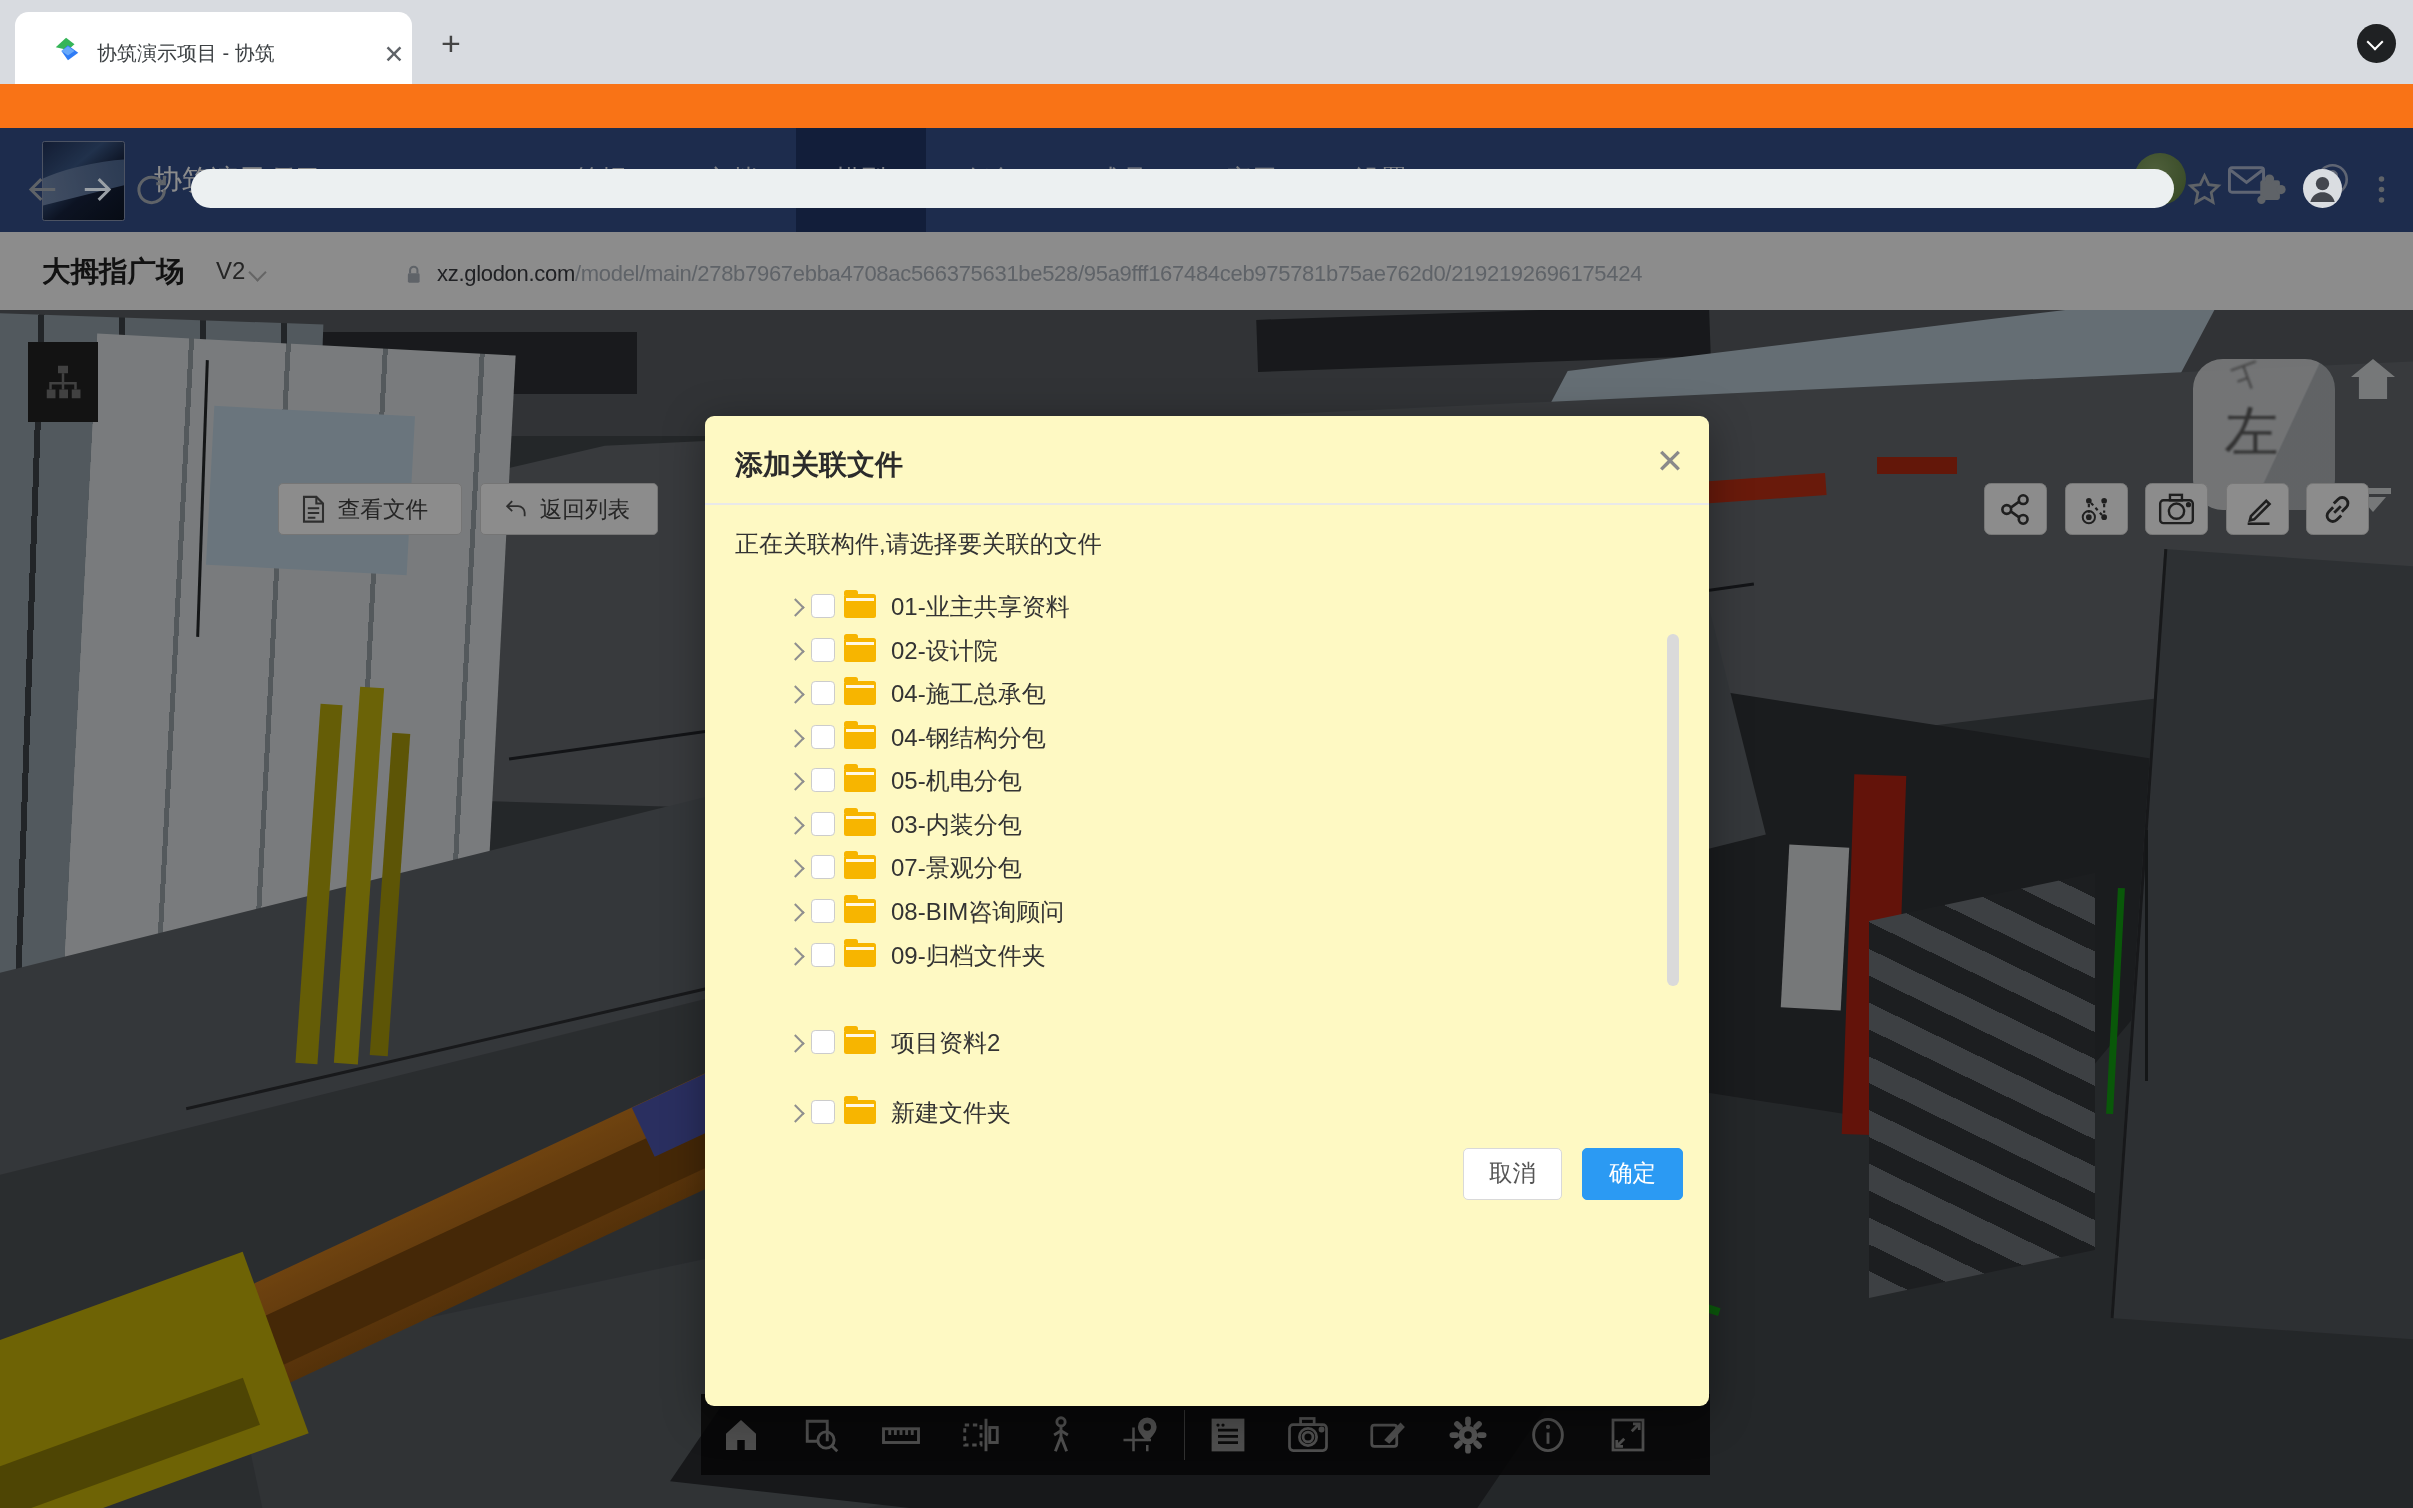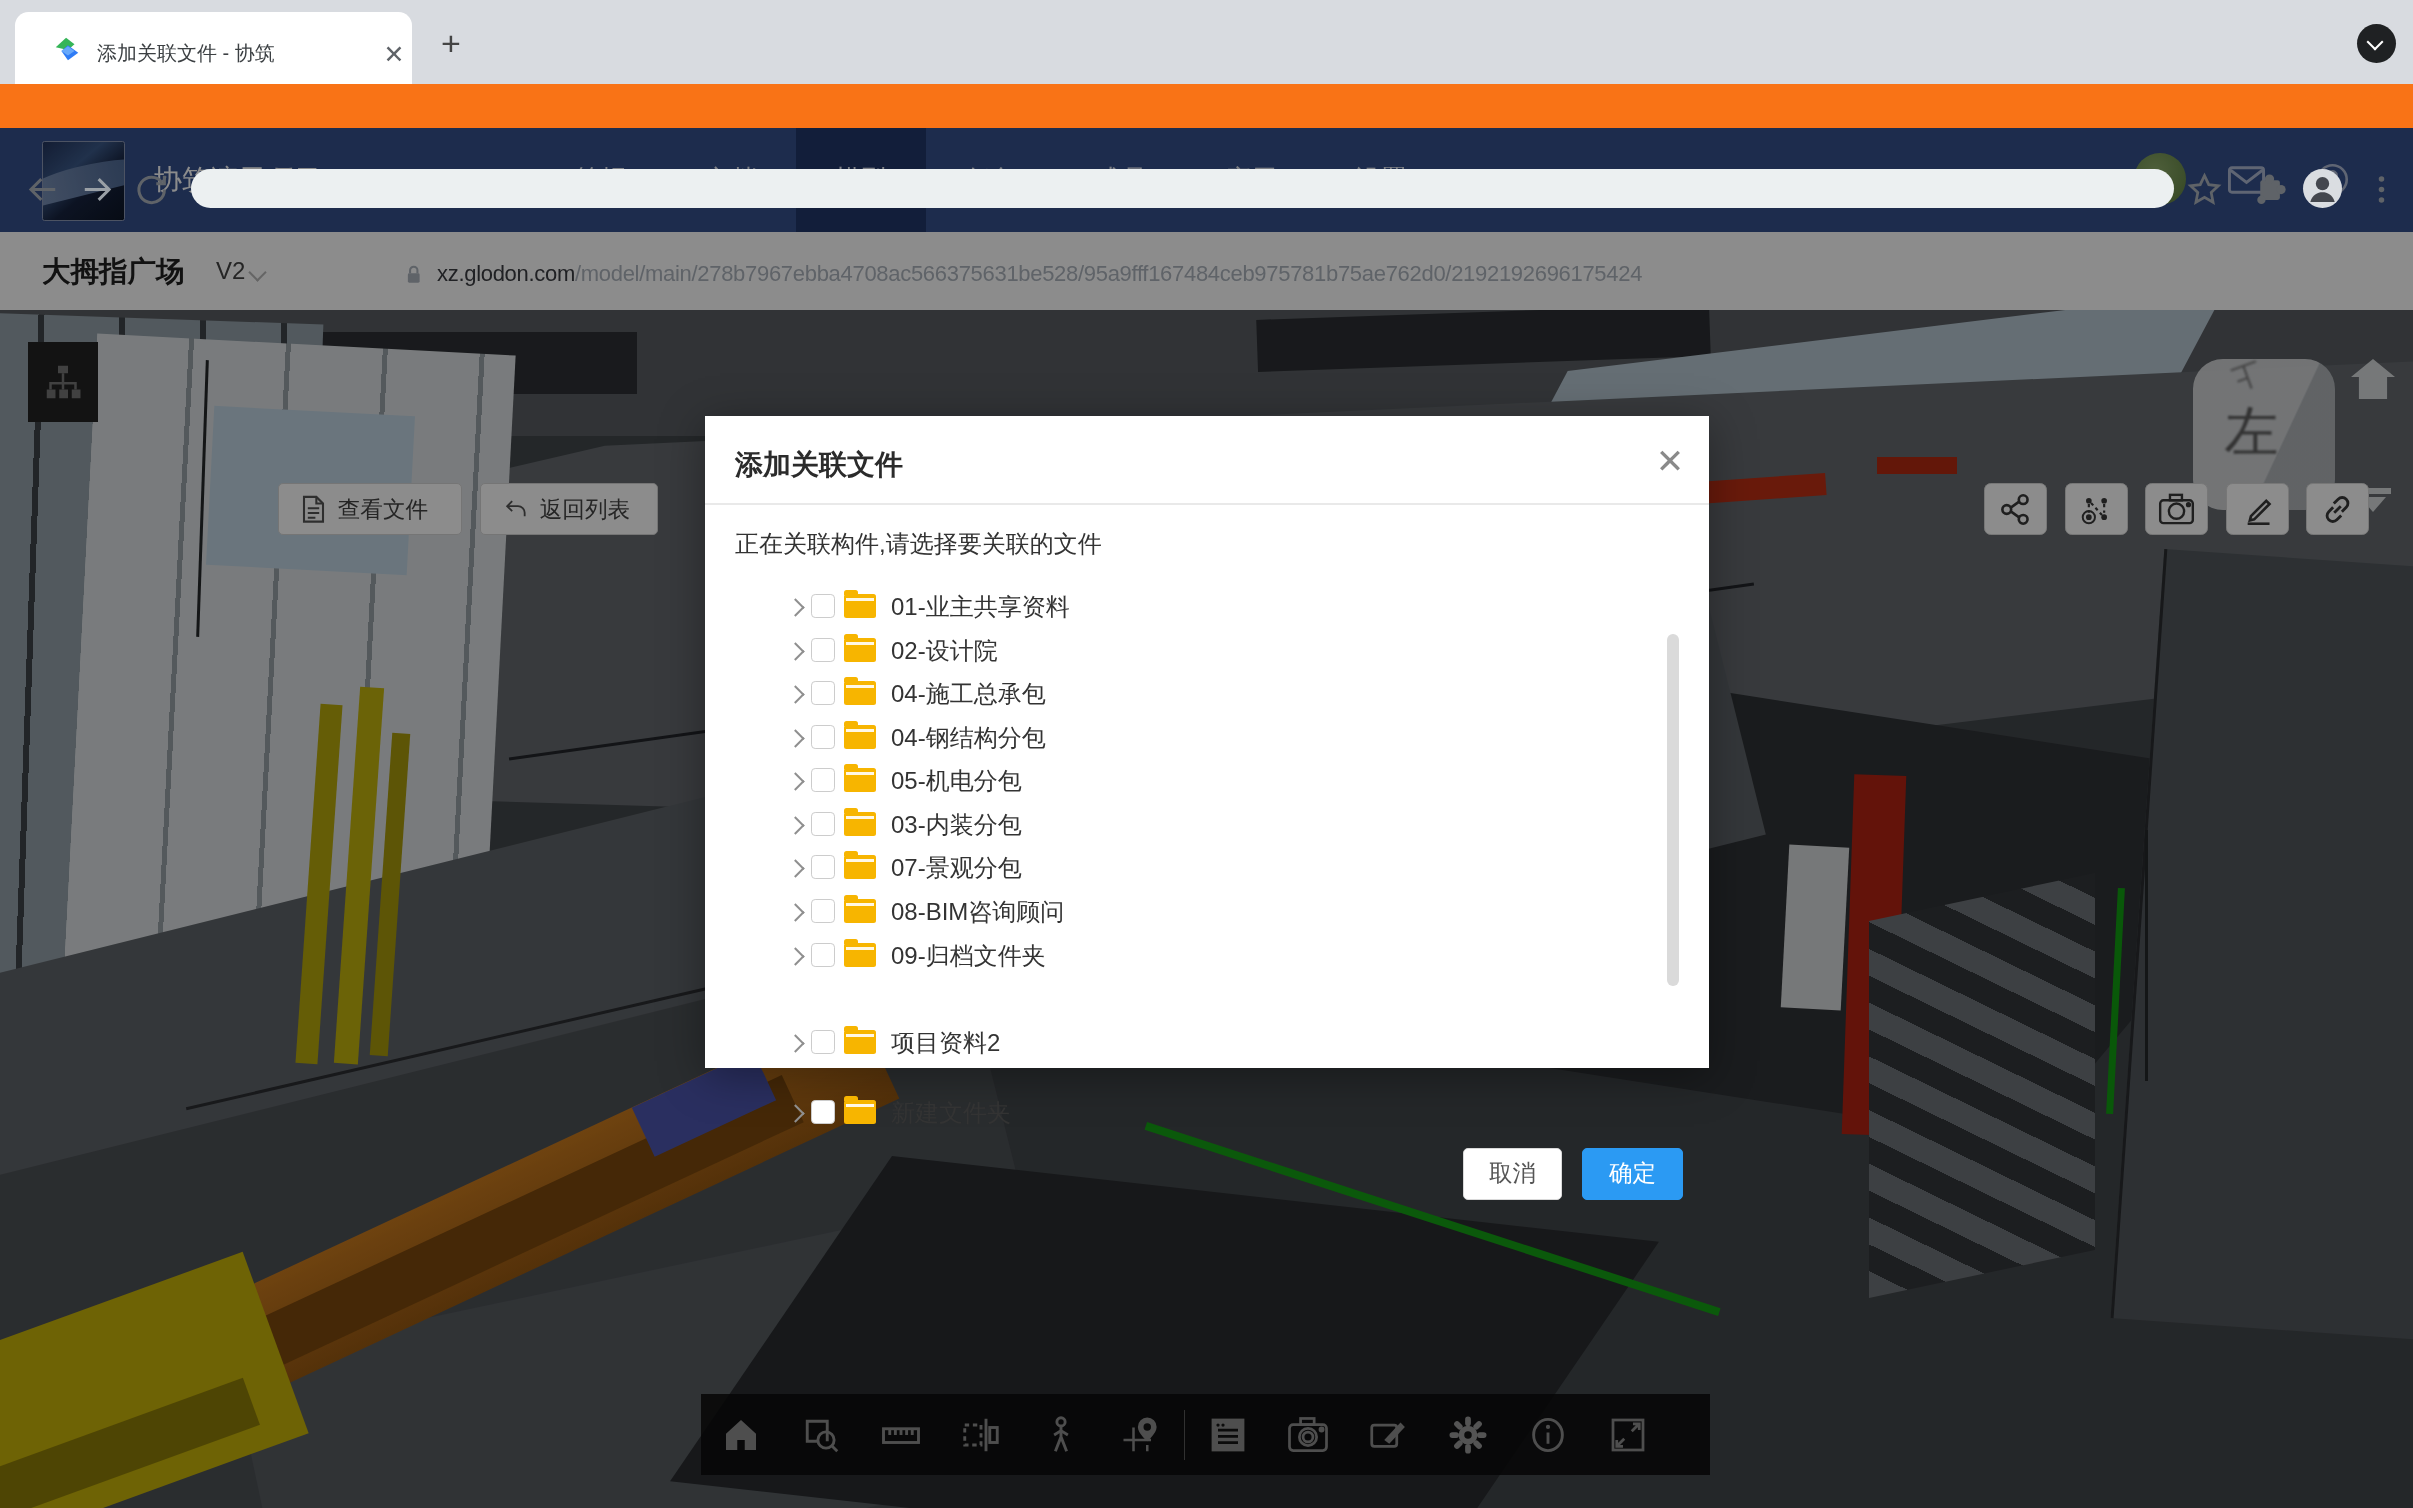--- a/index.html
+++ b/index.html
@@ -105,21 +105,21 @@
   #cube-caret:before{content:'';position:absolute;left:0;top:0;width:34px;height:5.9px;background:rgba(235,238,240,.85);}
   #cube-caret:after{content:'';position:absolute;left:3.4px;top:9.2px;border-left:13.4px solid transparent;border-right:13.4px solid transparent;border-top:15px solid rgba(235,238,240,.85);}
 
   
   #bottombar{left:701px;top:1394px;width:1009px;height:81px;background:rgba(12,12,12,.88);z-index:5;display:flex;align-items:center;}
   .bb-ic{width:80px;height:81px;display:flex;align-items:center;justify-content:center;}
   .bb-div{width:1.7px;height:50px;background:#5a5a5a;margin:0 2.5px;}
 
   
   #overlay{left:0;top:127px;width:2413px;height:1381px;background:rgba(0,0,0,.45);z-index:50;}
-  #modal{left:705px;top:416px;width:1004px;height:652px;background:#ffffff;border-radius:0;z-index:60;box-shadow:0 8.4px 42px rgba(0,0,0,.35);}
+  #modal{left:705px;top:416px;width:1004px;height:990px;background:#fef9c3;border-radius:9px;z-index:60;box-shadow:0 8.4px 42px rgba(0,0,0,.35);}
   #modal-title{left:30px;top:30px;font-size:28px;font-weight:600;color:#2b2b2b;}
   #modal-close{left:945px;top:25px;width:40px;height:40px;font-size:34px;line-height:40px;text-align:center;color:#8a8a8a;}
   #modal-hr{left:0;top:87px;width:1004px;height:1.7px;background:#e9e9e9;}
   #modal-sub{left:30px;top:112px;font-size:24px;color:#333;}
   #tree{left:0;top:169px;width:1004px;height:536px;}
   .trow{position:absolute;left:0;width:1004px;height:44px;}
   .tw{position:absolute;left:84px;top:16px;width:11px;height:11px;border-top:2.5px solid #8f8f8f;border-right:2.5px solid #8f8f8f;transform:rotate(45deg);}
   .cb{position:absolute;left:106px;top:9.2px;width:23.5px;height:23.5px;background:#fff;border:1.7px solid #ccc;border-radius:4.2px;box-sizing:border-box;}
   .cb.checked{background:#419eff;border-color:#419eff;}
   .cb.checked:after{content:'';position:absolute;left:6.7px;top:1.7px;width:5.9px;height:11.7px;border-right:2.5px solid #fff;border-bottom:2.5px solid #fff;transform:rotate(42deg);}
@@ -139,21 +139,21 @@
 
 <div id="screen">
 
   <div class="abs" id="tabstrip">
     <div class="abs" id="tab">
       <svg class="abs" id="tab-favicon" viewBox="0 0 32 32">
         <path d="M4 14 L15 4 l9 7 -7 6 z" fill="#35b558"></path>
         <path d="M10 18 l7-6 11 8 -11 8 z" fill="#2f7cf6"></path>
         <path d="M10 18 l7 5 7-5 -7-5 z" fill="#9fd4ff" opacity=".5"></path>
       </svg>
-      <div class="abs" id="tab-title">添加关联文件 - 协筑</div>
+      <div class="abs" id="tab-title">协筑演示项目 - 协筑</div>
       <div class="abs" id="tab-close">✕</div>
     </div>
     <div class="abs" id="newtab-btn">+</div>
     <div class="abs" id="tabsearch"></div>
   </div>
 
   <div class="abs" id="urlrow">
     <svg class="abs nav-ic" style="left:23.5px" viewBox="0 0 32 32" fill="none" stroke="#5f6368" stroke-width="2.6">
         <path d="M27 16H7M15 7l-9 9 9 9"></path>
       </svg>

